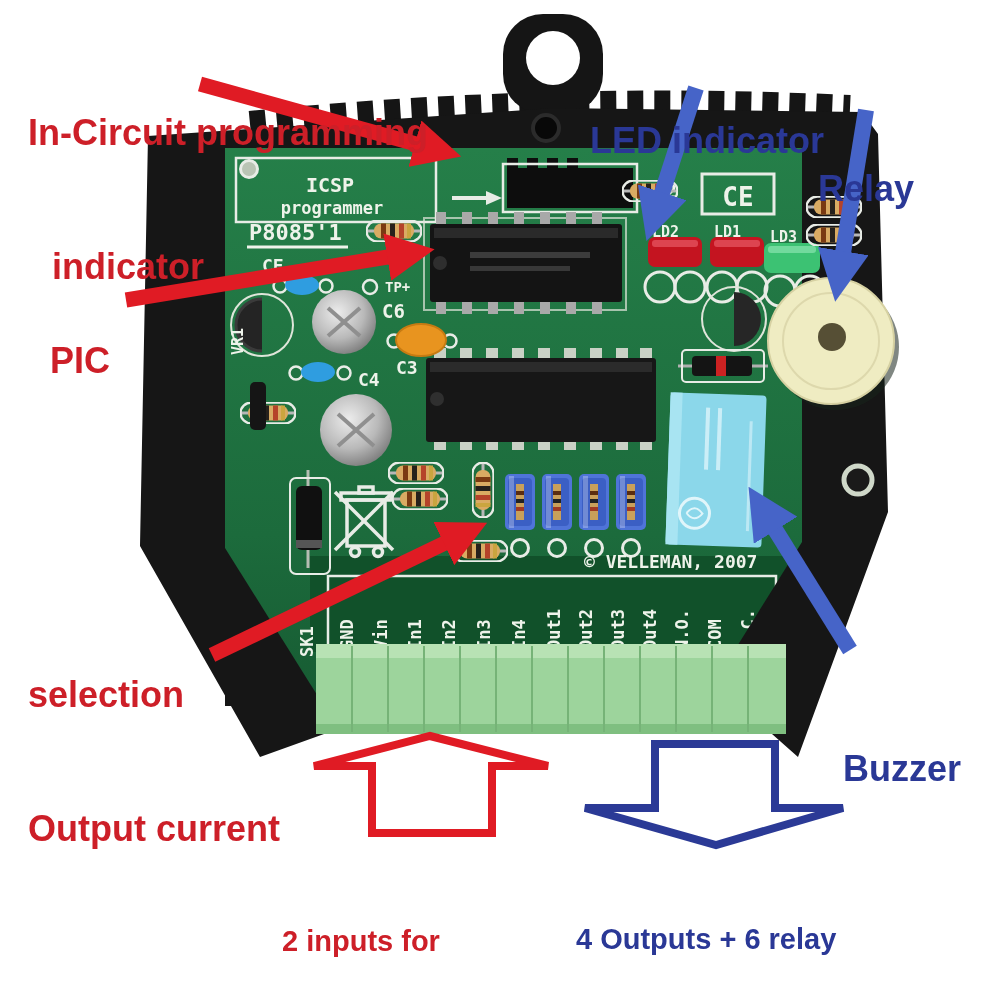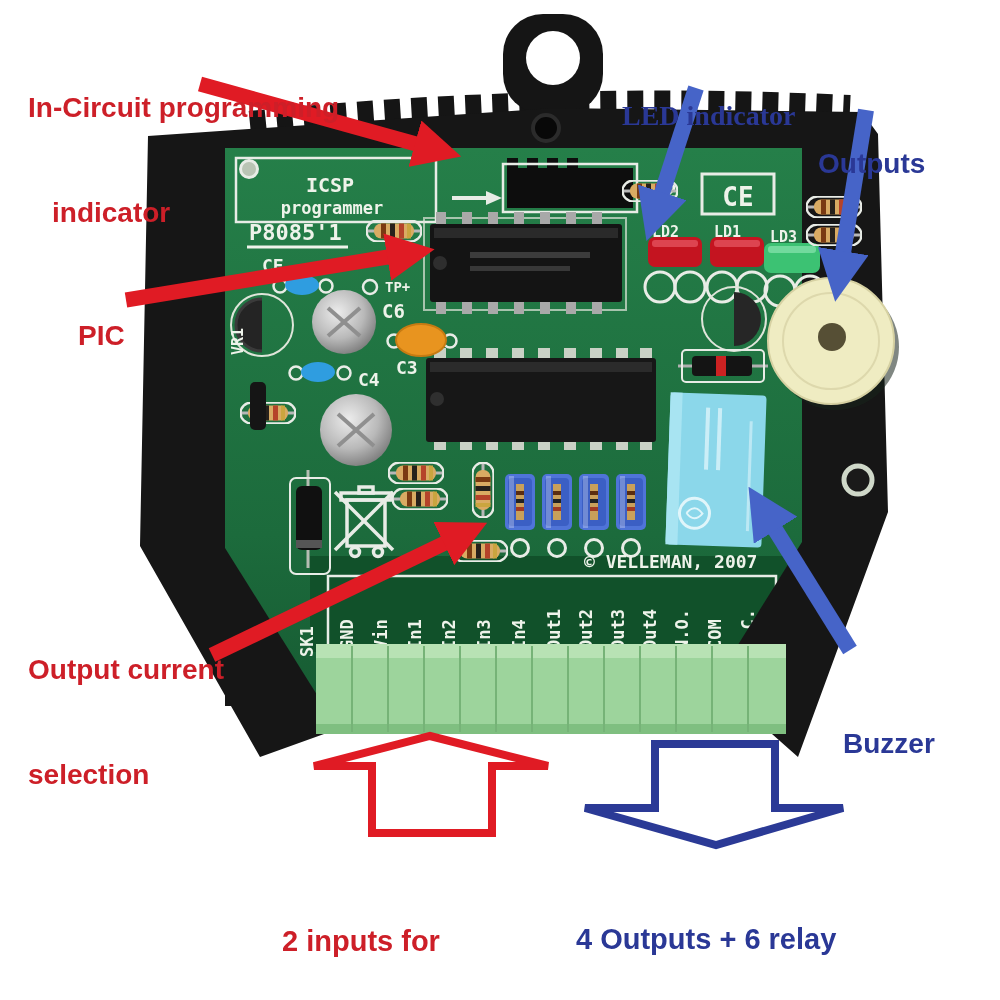--- a/index.html
+++ b/index.html
@@ -2,21 +2,21 @@
 <html><head>
 <meta charset="utf-8">
 <style>
   html,body{margin:0;padding:0;background:#ffffff;}
   #stage{position:relative;width:1000px;height:1000px;background:#ffffff;overflow:hidden;
          font-family:"Liberation Sans",sans-serif;}
   #board-svg{position:absolute;left:0;top:0;}
   .lbl{position:absolute;font-weight:bold;line-height:1.24;white-space:pre-wrap;}
   .red{color:#cd1f28;}
   .blue{color:#2a3896;}
-  .f28{font-size:28px;}
+  .f28{font-size:36px;}
   .f29{font-size:29px;}
   .indent{padding-left:24px;display:inline-block;}
   .lbl span{display:block;}
   
   text{font-family:"DejaVu Sans Mono",monospace;font-weight:bold;fill:#eef3ea;}
   .s14{font-size:14px;} .s15{font-size:15px;} .s17{font-size:17px;}
   .s18{font-size:18px;} .s19{font-size:19px;} .s20{font-size:20px;}
   .s22{font-size:22px;} .s26{font-size:26px;}
   .term{font-size:17px;}
 </style>
@@ -329,35 +329,35 @@
     <path d="M 430,736 L 548,766 L 492,766 L 492,833 L 372,833 L 372,766 L 314,766 Z" fill="none" stroke="#e01b24" stroke-width="8" stroke-linejoin="miter"></path>
     <path d="M 655,744 L 775,744 L 775,808 L 843,808 L 716,845 L 585,808 L 655,808 Z" fill="none" stroke="#2b3a96" stroke-width="8" stroke-linejoin="miter"></path>
   </g>
 </svg>
 
 <div class="lbl red f28" style="left:28px;top:22px;">
   <span>In-Circuit programming</span>
   <span class="indent">indicator</span>
 </div>
 
-<div class="lbl blue f28" style="left:622px;top:30px;font-family:Liberation Serif, serif;">
+<div class="lbl blue f28" style="left:590px;top:30px;">
   <span>LED indicator</span>
 </div>
 
 <div class="lbl blue f28" style="left:818px;top:78px;">
-  <span>Outputs</span>
-</div>
-
-<div class="lbl red f28" style="left:78px;top:250px;">
+  <span>Relay</span>
+</div>
+
+<div class="lbl red f28" style="left:50px;top:250px;">
   <span>PIC</span>
 </div>
 
 <div class="lbl red f28" style="left:28px;top:584px;">
+  <span>selection</span>
   <span>Output current</span>
-  <span>selection</span>
 </div>
 
 <div class="lbl blue f28" style="left:843px;top:658px;">
   <span>Buzzer</span>
 </div>
 
 <div class="lbl red f29" style="left:282px;top:852px;">
   <span>2 inputs for</span>
   
   

